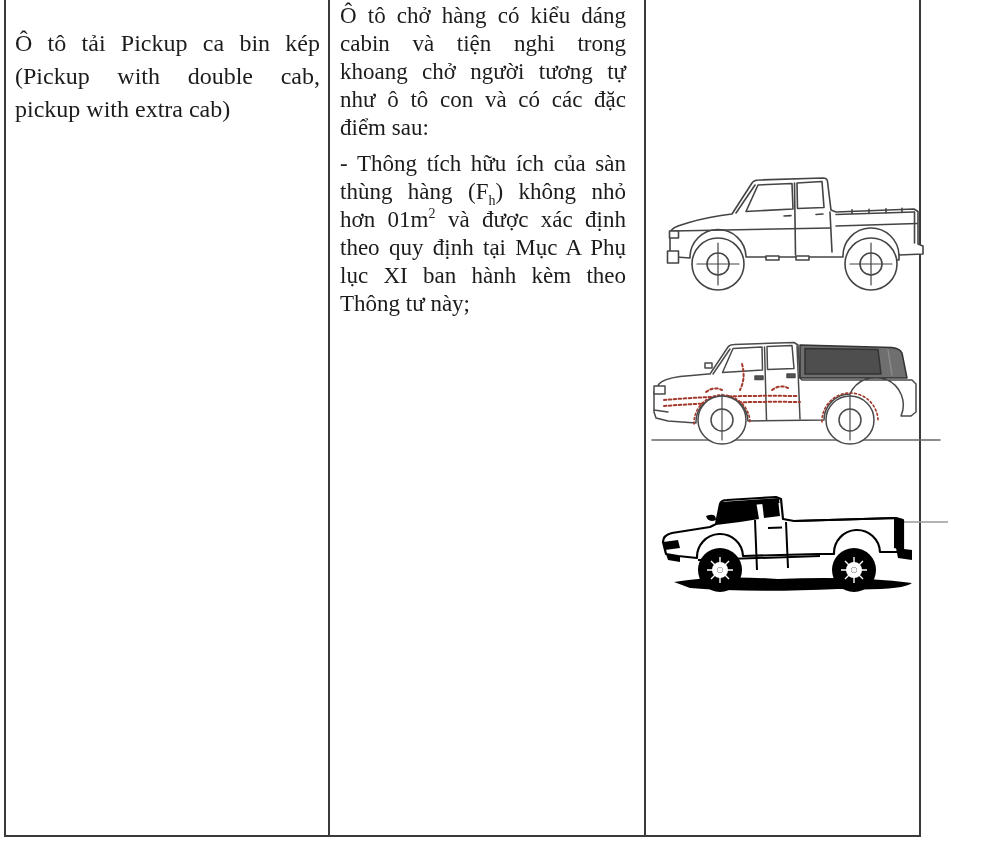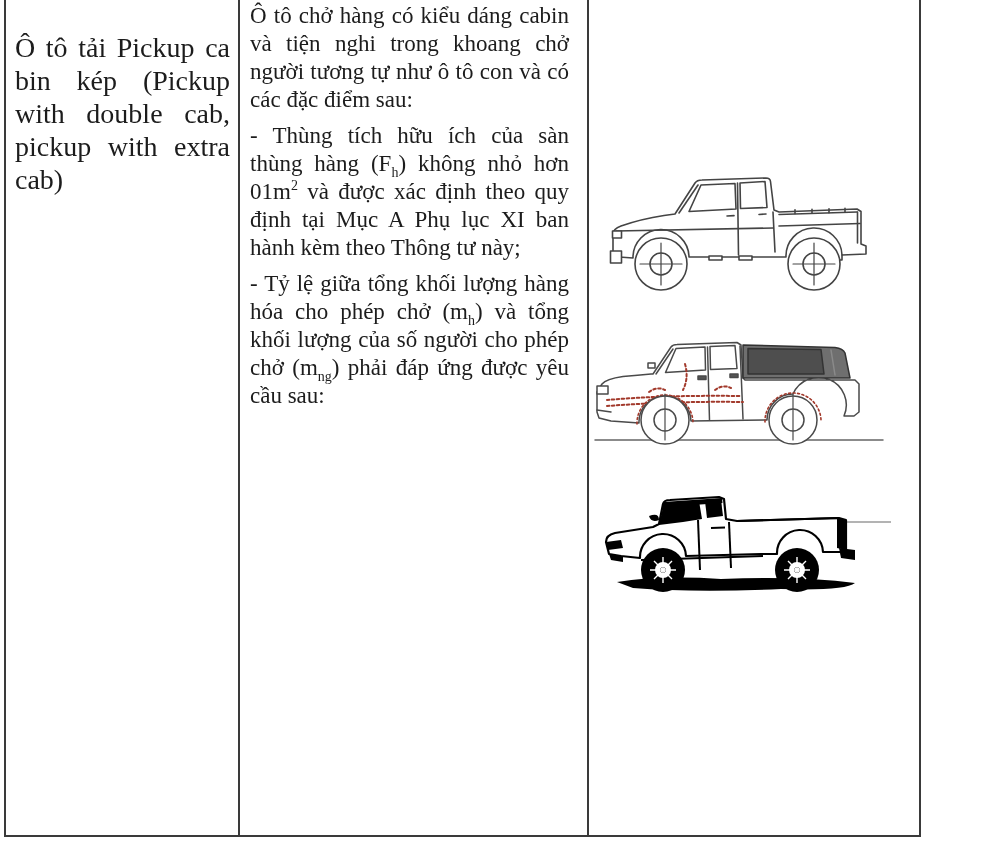--- a/index.html
+++ b/index.html
@@ -2,23 +2,23 @@
 <html><head>
 <meta charset="utf-8">
 <style>
   html,body{margin:0;padding:0;background:#fff;}
   body{position:relative;width:994px;height:843px;overflow:hidden;
        font-family:"Liberation Serif","DejaVu Serif",serif;color:#1c1c1c;}
   .table{position:absolute;left:4px;top:0;width:917px;height:837px;display:flex;
          border-left:2px solid #3a3a3a;border-right:2px solid #3a3a3a;border-bottom:2px solid #3a3a3a;
          box-sizing:border-box;background:#fff;}
   .cell{box-sizing:border-box;}
-  .col-name{width:234px;border-right:2px solid #3a3a3a;padding:3px 8px 0 9px;
-            font-size:28px;line-height:33px;text-align:justify;}
-  .col-desc{width:349px;border-right:2px solid #3a3a3a;padding:0 18px 0 10px;
+  .col-name{width:324px;border-right:2px solid #3a3a3a;padding:3px 8px 0 9px;
+            font-size:24px;line-height:33px;text-align:justify;}
+  .col-desc{width:316px;border-right:2px solid #3a3a3a;padding:0 18px 0 10px;
             font-size:23px;line-height:28px;text-align:justify;}
   .col-desc p{margin:0 0 8px 0;}
   .col-desc p.first{margin-top:2px;}
   .col-images{flex:1;position:relative;}
   sub,sup{font-size:14px;line-height:0;}
   .fig{position:absolute;}
   .fig1{left:20px;top:168px;width:272px;height:128px;}
   .fig2{left:4px;top:334px;width:294px;height:116px;}
   .fig3{left:12px;top:490px;width:292px;height:112px;}
 </style>
@@ -26,22 +26,21 @@
 <body>
 
 <div class="table">
 
   <div class="cell col-name">
     <p>Ô tô tải Pickup ca bin kép (Pickup with double cab, pickup with extra cab)</p>
   </div>
 
   <div class="cell col-desc">
     <p class="first">Ô tô chở hàng có kiểu dáng cabin và tiện nghi trong khoang chở người tương tự như ô tô con và có các đặc điểm sau:</p>
-    <p><span>- Thùng tích hữu ích của sàn thùng hàng (F</span><sub>h</sub><span>) không nhỏ hơn 01m</span><sup>2</sup><span> và được xác định theo quy định tại Mục A Phụ lục XI ban hành kèm theo Thông tư này;</span></p>
-    <p><span>- Tỷ lệ giữa tổng khối lượng hàng hóa cho phép chở (m</span><sub>h</sub><span>) và tổng khối lượng của số người cho phép chở (m</span><sub>ng</sub><span>) phải đáp ứng được yêu cầu sau:</span></p>
+    <p><span>- Thông tích hữu ích của sàn thùng hàng (F</span><sub>h</sub><span>) không nhỏ hơn 01m</span><sup>2</sup><span> và được xác định theo quy định tại Mục A Phụ lục XI ban hành kèm theo Thông tư này;</span></p>
   </div>
 
   <div class="cell col-images">
 
     <div class="fig fig1">
       <svg width="272" height="128" viewBox="0 0 272 128">
         <g fill="none" stroke="#444" stroke-width="1.6" stroke-linejoin="round" stroke-linecap="round">
 
           <path fill="#fff" d="M66,46 L86,15 Q88,12 93,12 L157,10 Q161,10 161.5,13.5 L165,42 L170,44 L248,41 L252,43.5 L252,76 L257,78 L257,86 L233,87 A28,28 0 0 0 177,89 L80,89 A28,28 0 0 0 24,90 L10,89 L4,84 L4,66 Q4,61 12,58 Q32,51 55,47.5 Z"></path>
 

